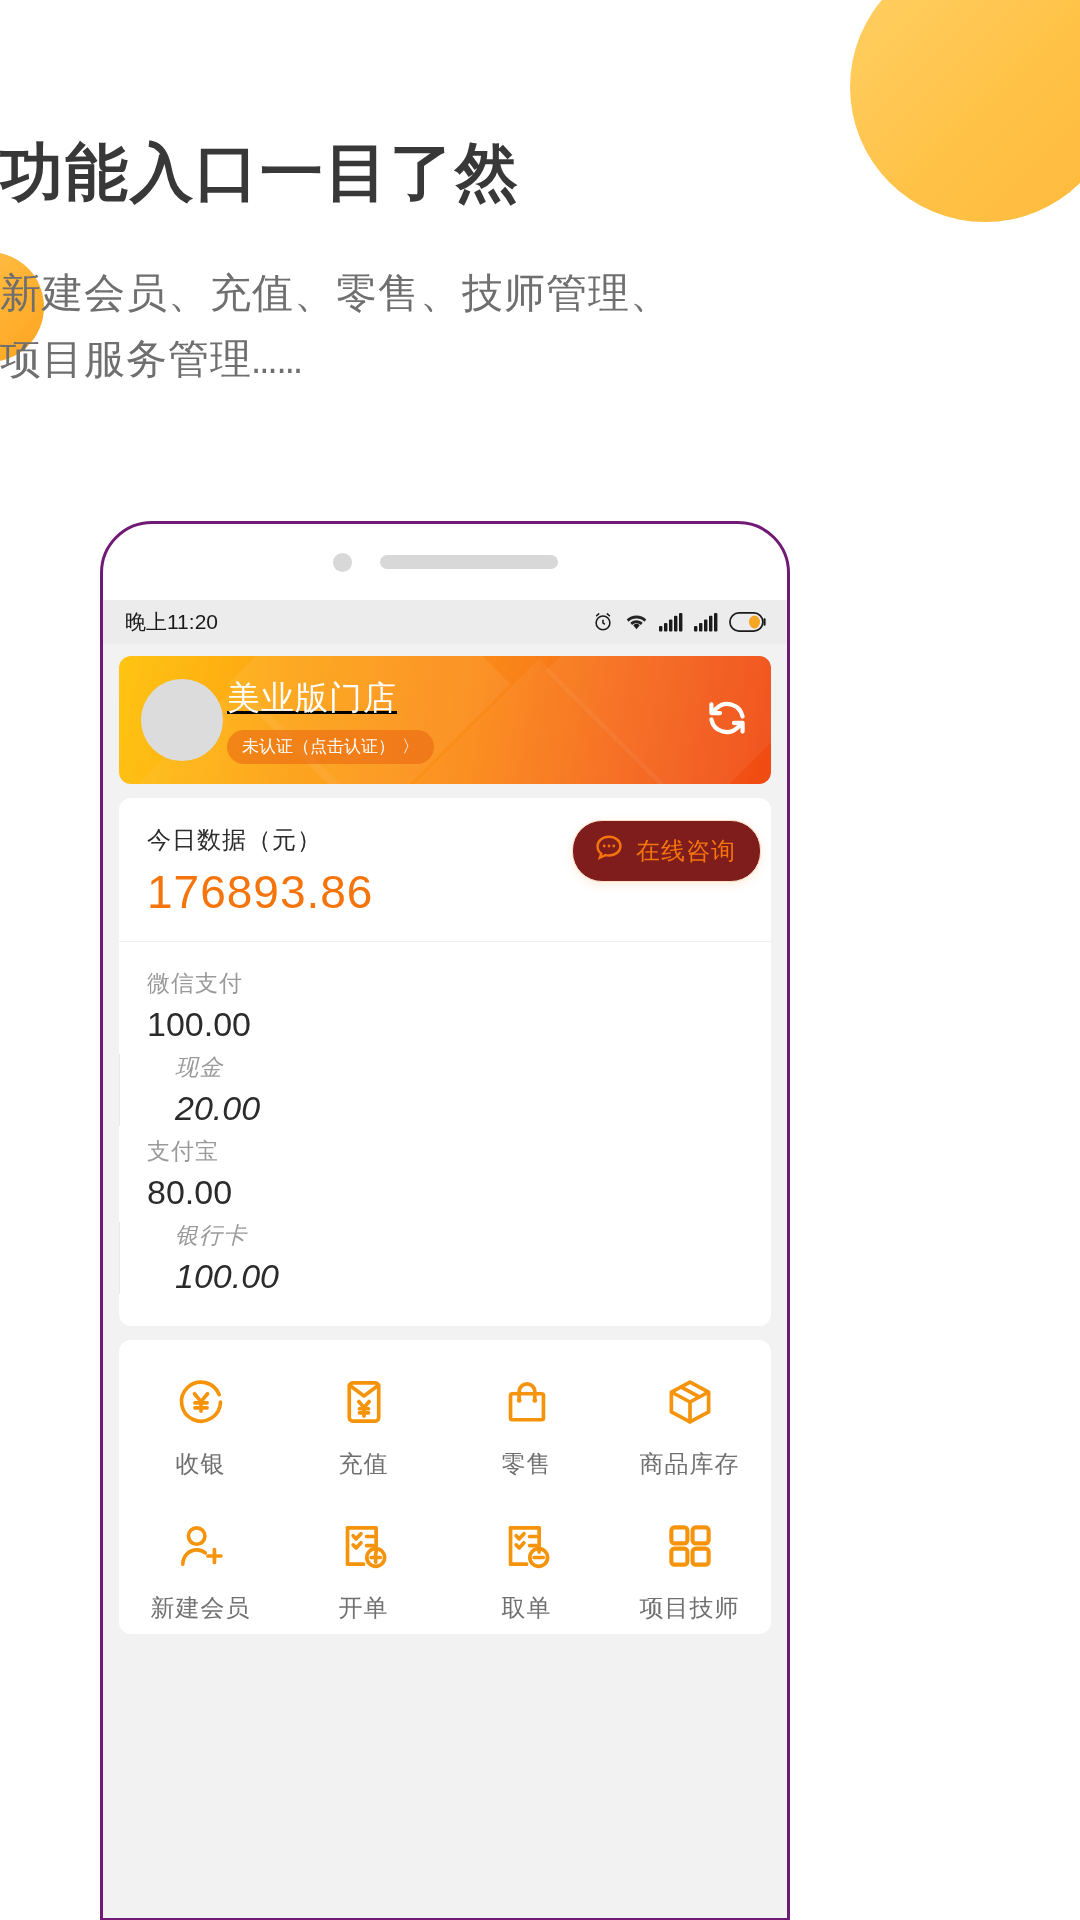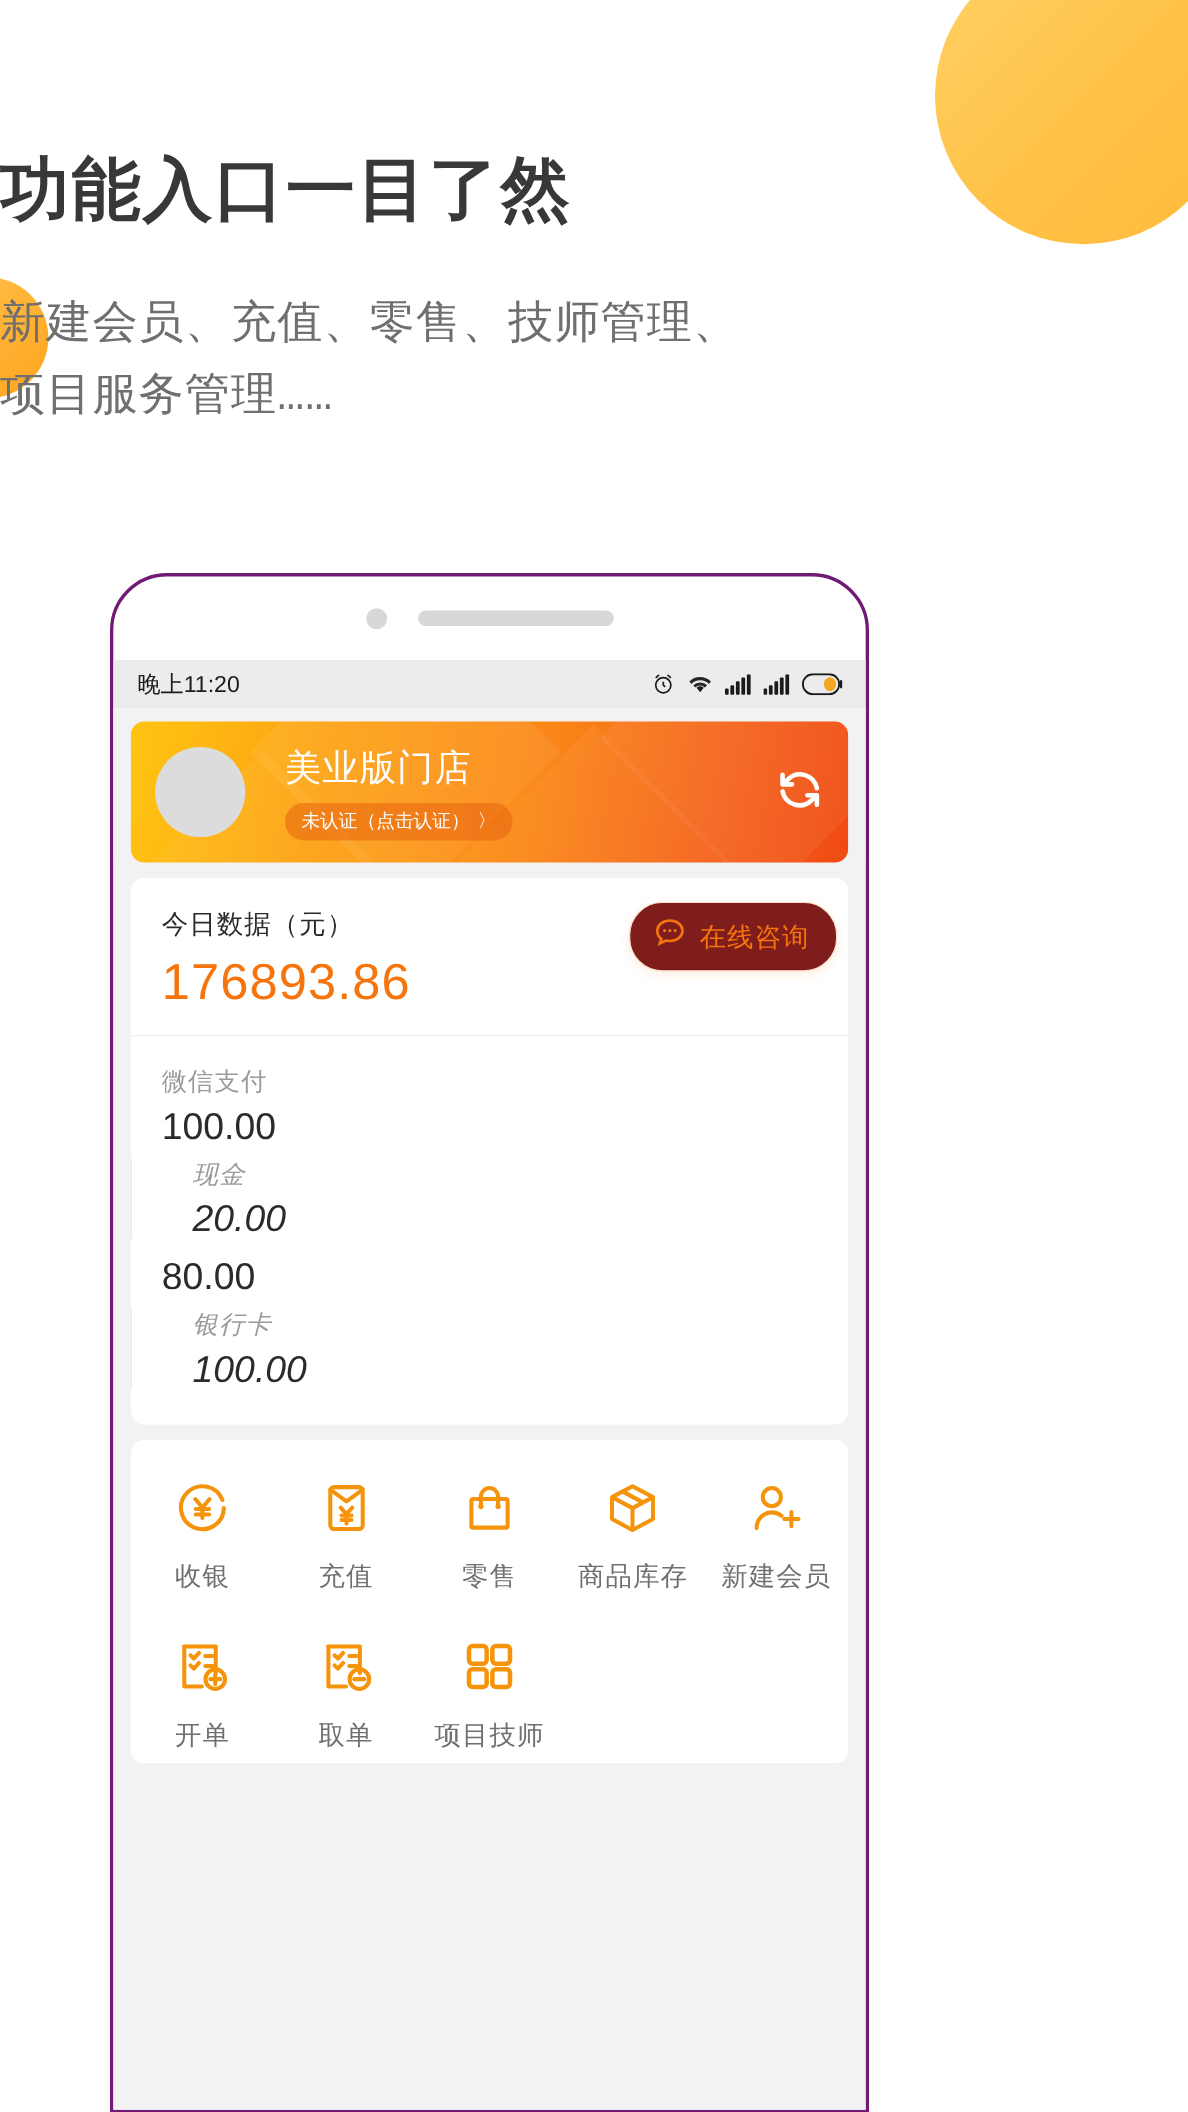--- a/index.html
+++ b/index.html
@@ -71,21 +71,21 @@
   .banner-facets { position:absolute; inset:0; overflow:hidden; }
   .facet { position:absolute; background:rgba(255,255,255,.07); }
   .f1 { width:200px; height:200px; transform:rotate(45deg); left:150px; top:-72px; }
   .f2 { width:180px; height:180px; transform:rotate(45deg); left:330px; top:40px; background:rgba(255,255,255,.05); }
   .f3 { width:210px; height:210px; transform:rotate(45deg); left:470px; top:-90px; background:rgba(255,255,255,.06); }
   .f4 { width:160px; height:160px; transform:rotate(45deg); left:40px; top:60px; background:rgba(255,255,255,.05); }
   .avatar {
     position:relative; width:82px; height:82px; border-radius:50%;
     background:#DCDCDC; flex:0 0 auto; z-index:2;
   }
-  .banner-info { position:relative; z-index:2; margin-left:36px; }
+  .banner-info { position:relative; z-index:2; margin-left:4px;text-decoration:underline; }
   .shop-name { font-size:33px; color:#ffffff; letter-spacing:1px; }
   .verify-badge {
     margin-top:9px; display:inline-flex; align-items:center; gap:7px;
     background:rgba(232,98,14,.55); border-radius:20px;
     padding:5px 15px 6px 15px; font-size:17px; color:#ffffff;
   }
   .verify-chev { font-size:17px; line-height:1; }
   .refresh-btn { position:relative; z-index:2; margin-left:auto; }
 
   
@@ -110,21 +110,21 @@
   .pay-cell.col2 { padding-left:56px;font-style:italic; }
   .pay-cell.col2::before {
     content:""; position:absolute; left:0; top:6px; bottom:6px;
     width:1px; background:#E8E8E8;
   }
   .pay-name { font-size:23px; color:#9a9a9a; letter-spacing:1px; }
   .pay-val { margin-top:6px; font-size:34px; color:#2b2b2b; }
 
   
   .icon-card { margin:14px 16px 0 16px; background:#ffffff; border-radius:12px; padding:34px 0 10px 0; }
-  .icon-grid { display:grid; grid-template-columns:repeat(5,1fr); row-gap:38px; }
+  .icon-grid { display:grid; grid-template-columns:repeat(4,1fr); row-gap:38px; }
   .icon-item { display:flex; flex-direction:column; align-items:center; }
   .icon-glyph { height:56px; display:flex; align-items:center; justify-content:center; }
   .icon-label { margin-top:18px; font-size:24px; color:#707070; letter-spacing:1px; }
 </style>
 </head>
 <body>
 
 <div class="blob-tr"></div>
 <div class="blob-l"></div>
 
@@ -239,20 +239,21 @@
       <div class="pay-grid">
         <div class="pay-cell">
           <div class="pay-name">微信支付</div>
           <div class="pay-val">100.00</div>
         </div>
         <div class="pay-cell col2">
           <div class="pay-name">现金</div>
           <div class="pay-val">20.00</div>
         </div>
         <div class="pay-cell pay-row2">
+          <div class="pay-name">支付宝</div>
           <div class="pay-val">80.00</div>
         </div>
         <div class="pay-cell col2 pay-row2">
           <div class="pay-name">银行卡</div>
           <div class="pay-val">100.00</div>
         </div>
       </div>
     </div>
 
     <div class="icon-card">

